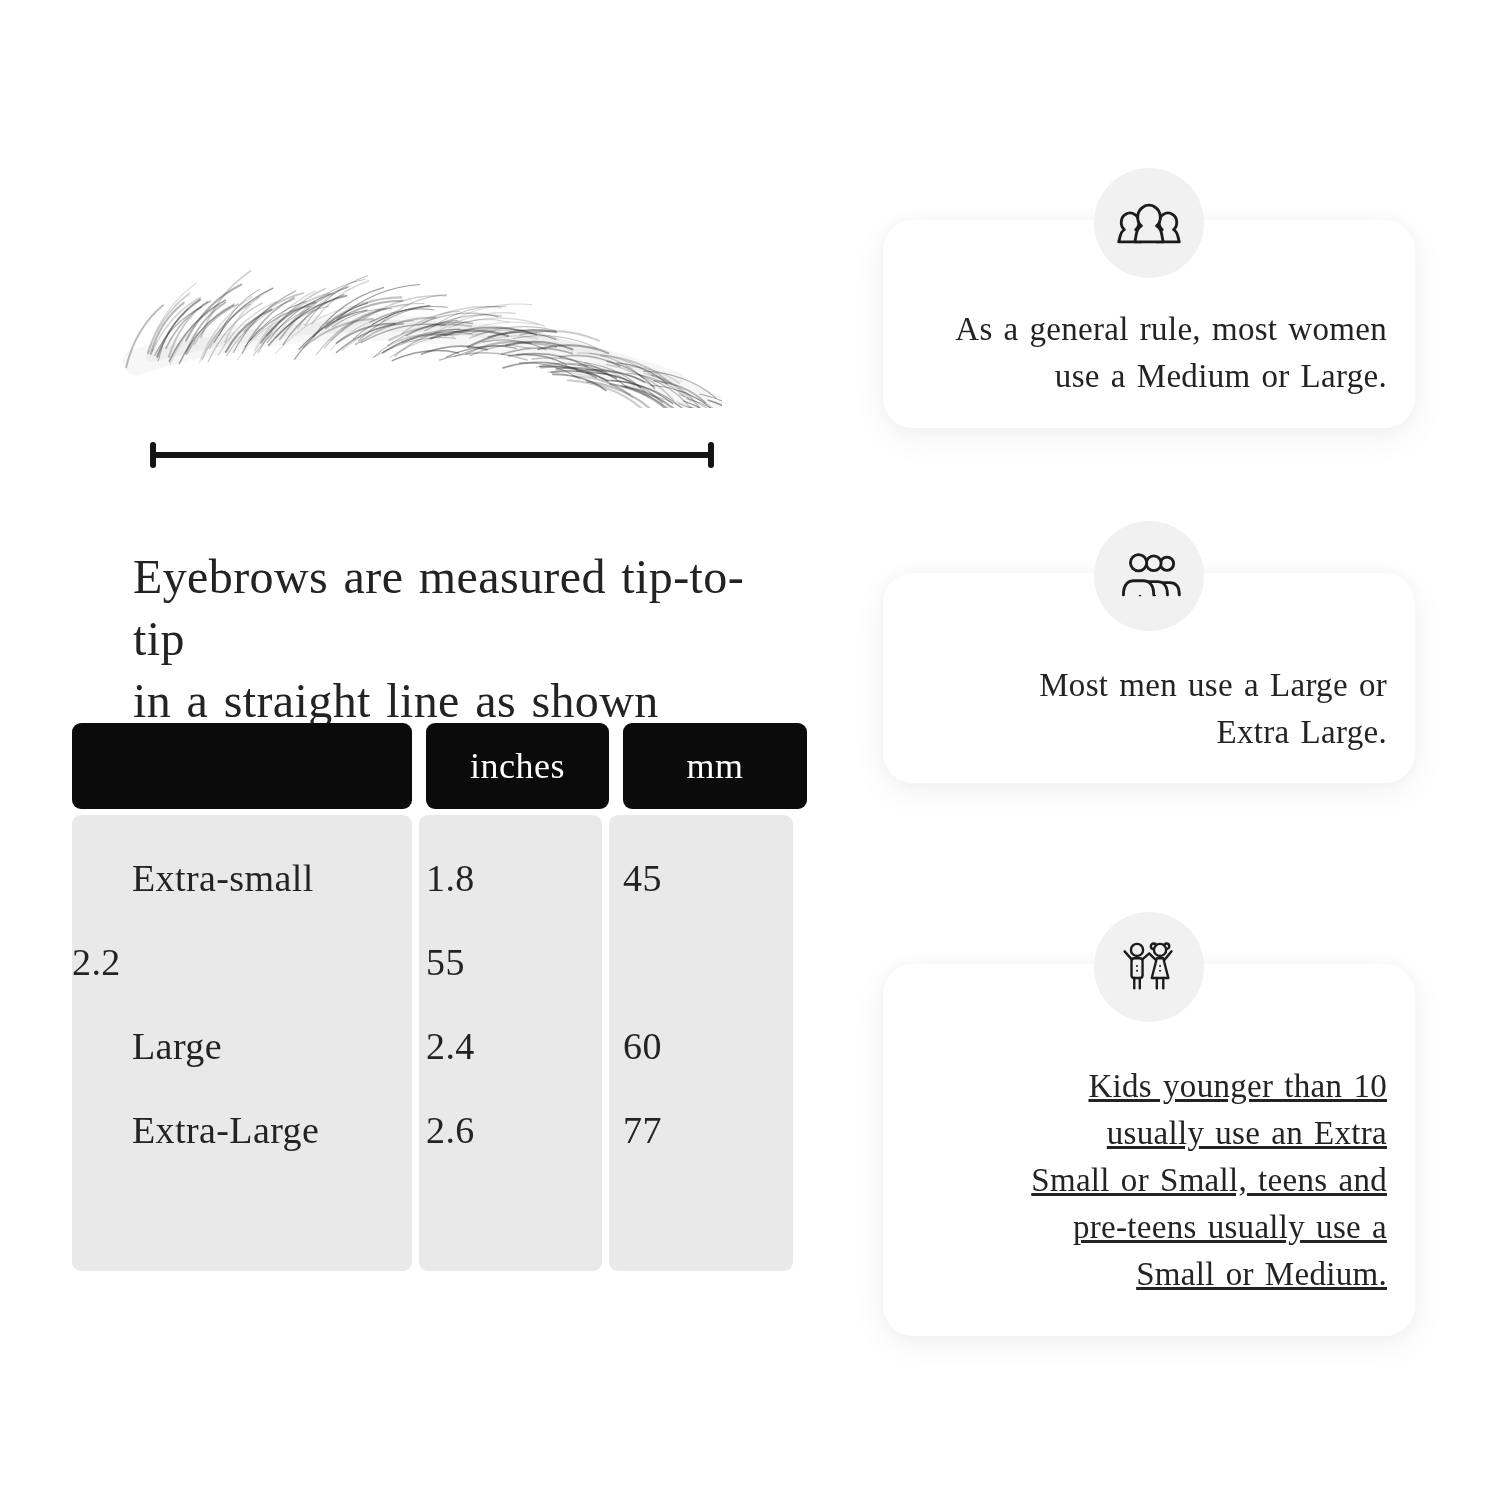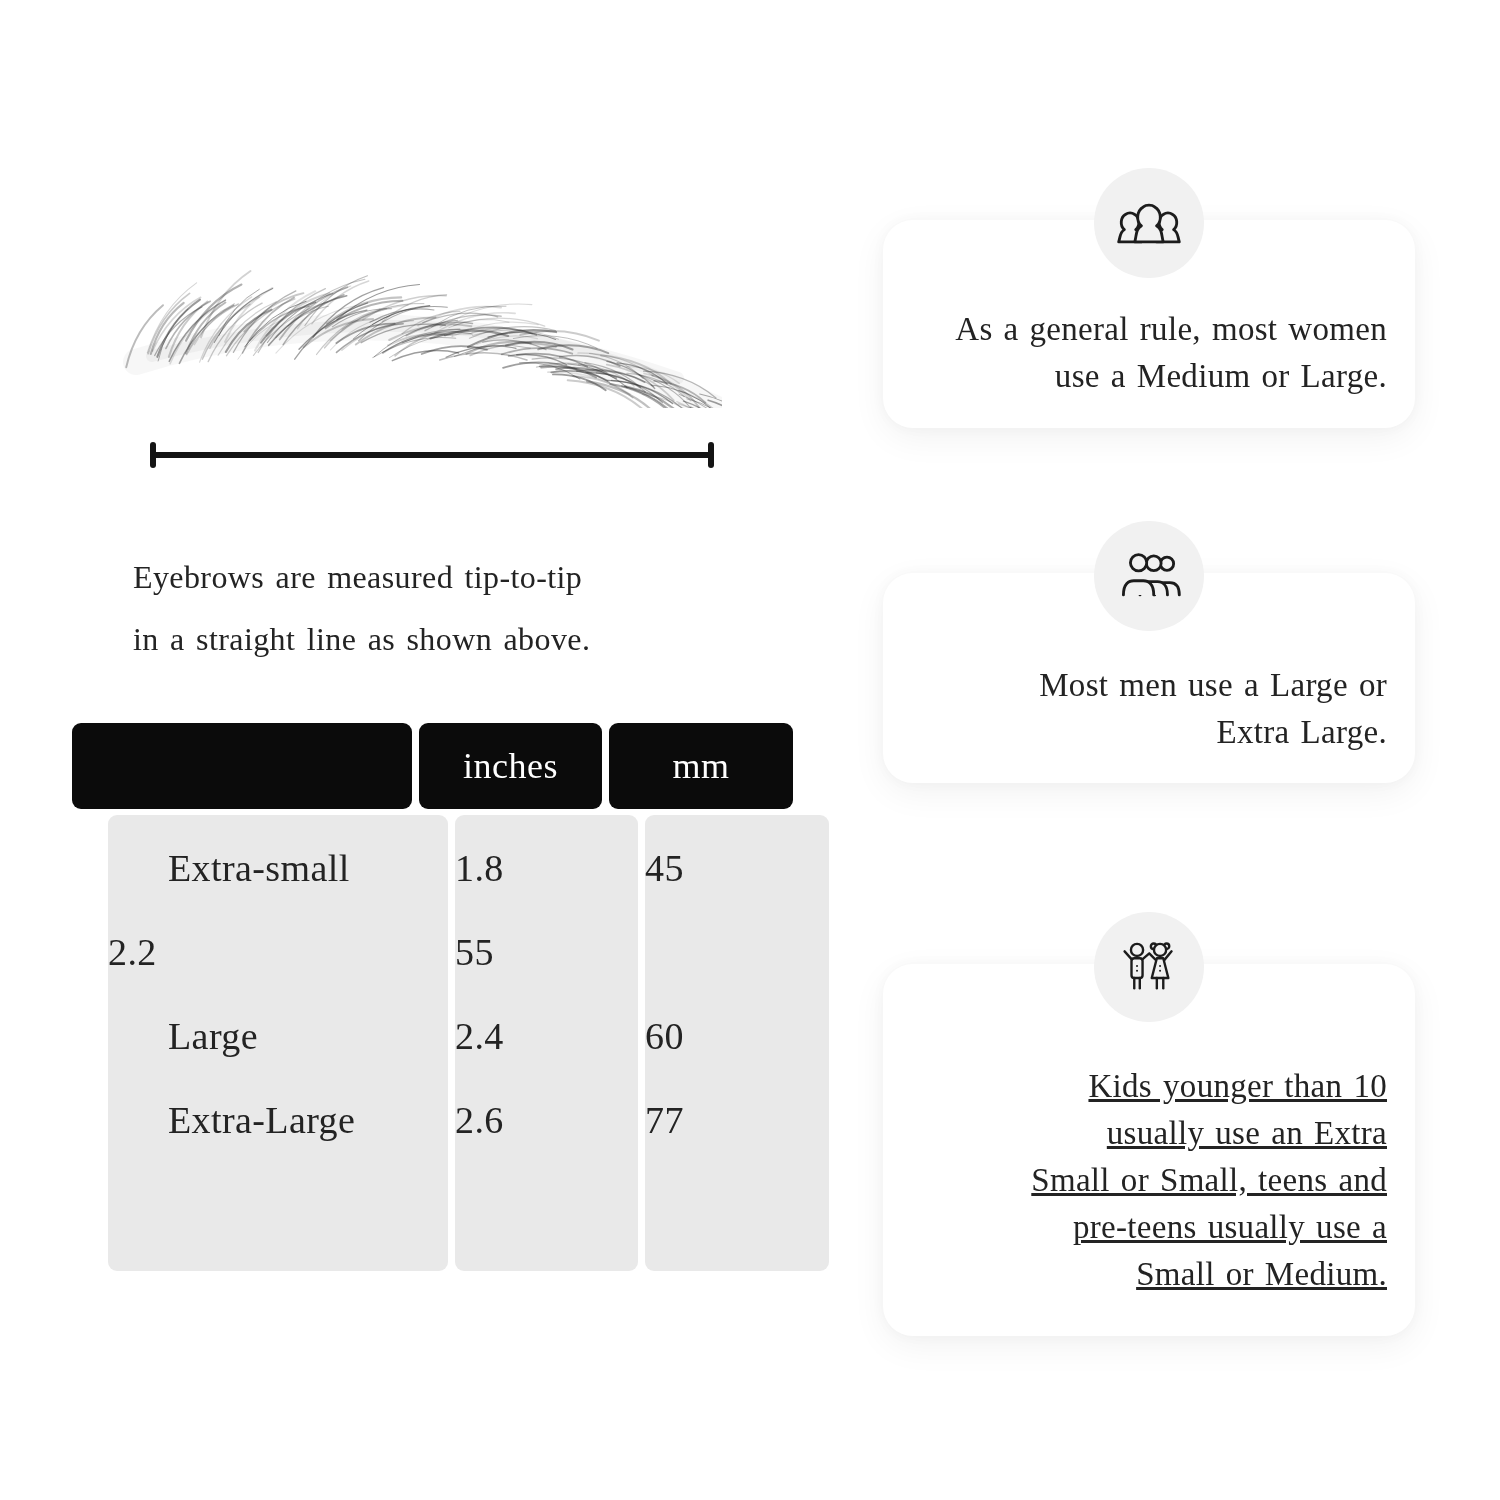--- a/index.html
+++ b/index.html
@@ -21,27 +21,27 @@
   #eyebrow-svg{position:absolute;left:118px;top:256px;width:604px;height:152px;}
 
   
   .measure{position:absolute;left:150px;top:442px;width:564px;height:26px;}
   .measure .bar{position:absolute;left:2px;right:2px;top:10px;height:6px;background:var(--line);border-radius:3px;}
   .measure .tick{position:absolute;top:0;width:6px;height:26px;background:var(--line);border-radius:3px;}
   .measure .tick.left{left:0;}
   .measure .tick.right{right:0;}
 
   
-  .caption{position:absolute;left:133px;top:546px;width:612px;font-size:32px;line-height:62px;letter-spacing:.4px;word-spacing:3px;color:var(--text);font-family:Liberation Serif, serif;}
-
-  
-  .thead,.trow{display:grid;grid-template-columns:340px 183px 184px;column-gap:7px;}
+  .caption{position:absolute;left:133px;top:546px;width:612px;font-size:48px;line-height:62px;letter-spacing:.4px;word-spacing:3px;color:var(--text);font-family:Liberation Serif, serif;}
+
+  
+  .thead,.trow{display:grid;grid-template-columns:340px 183px 184px;column-gap:14px;}
   .thead{position:absolute;left:72px;top:723px;width:721px;height:86px;}
   .th{background:var(--table_header_bg);border-radius:9px;color:var(--table_header_text);font-size:36px;display:flex;align-items:center;justify-content:center;letter-spacing:.5px;}
-  .tbody{position:absolute;left:72px;top:815px;width:721px;height:376px;padding-top:11px;box-sizing:border-box;margin-left:36px;}
+  .tbody{position:absolute;left:72px;top:815px;width:721px;height:376px;padding-top:21px;box-sizing:border-box;}
   .colbg{position:absolute;top:0;height:456px;background:var(--table_body_bg);border-radius:9px;}
   .colbg.c1{left:0;width:340px;}
   .colbg.c2{left:347px;width:183px;}
   .colbg.c3{left:537px;width:184px;}
   .trow{position:relative;height:84px;align-items:center;font-size:38px;letter-spacing:.4px;}
   .td.label{padding-left:60px;}
   .td.num{text-align:left;}
 
   
   .card{position:absolute;left:883px;width:532px;background:var(--card_bg);border-radius:30px;

